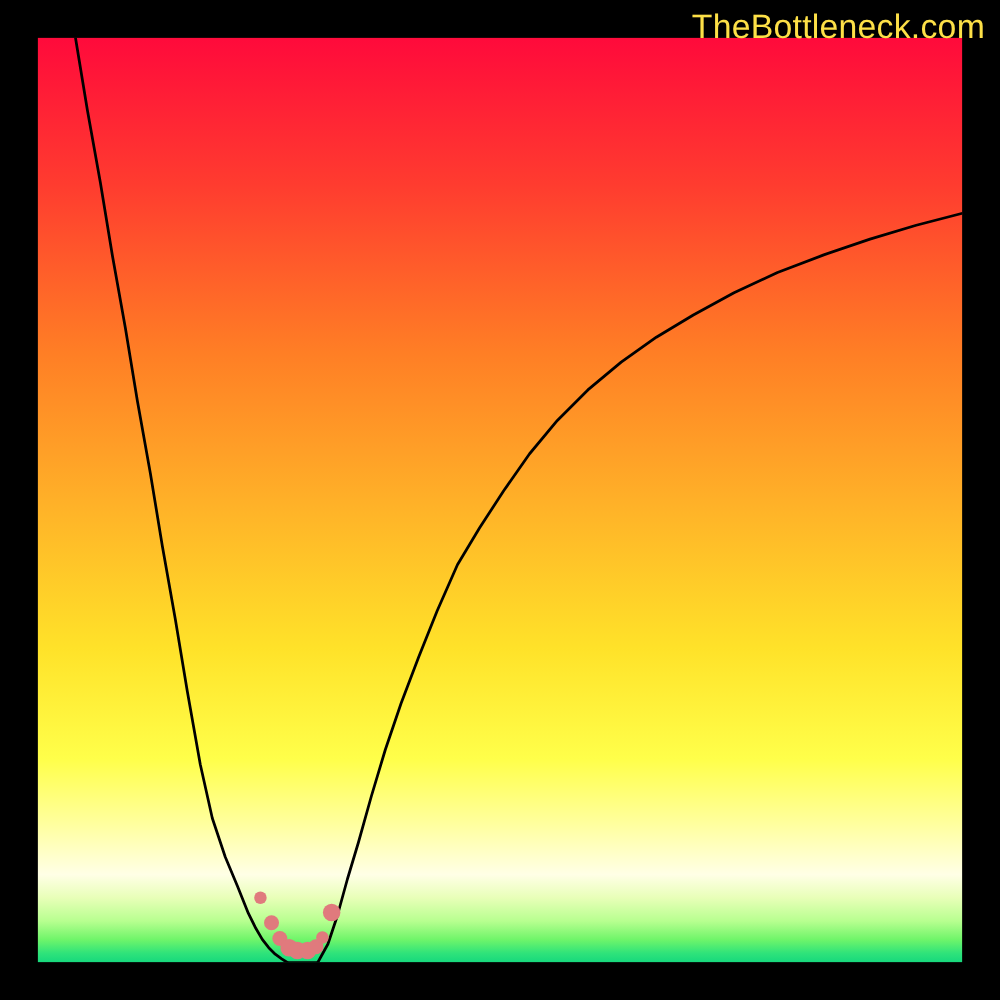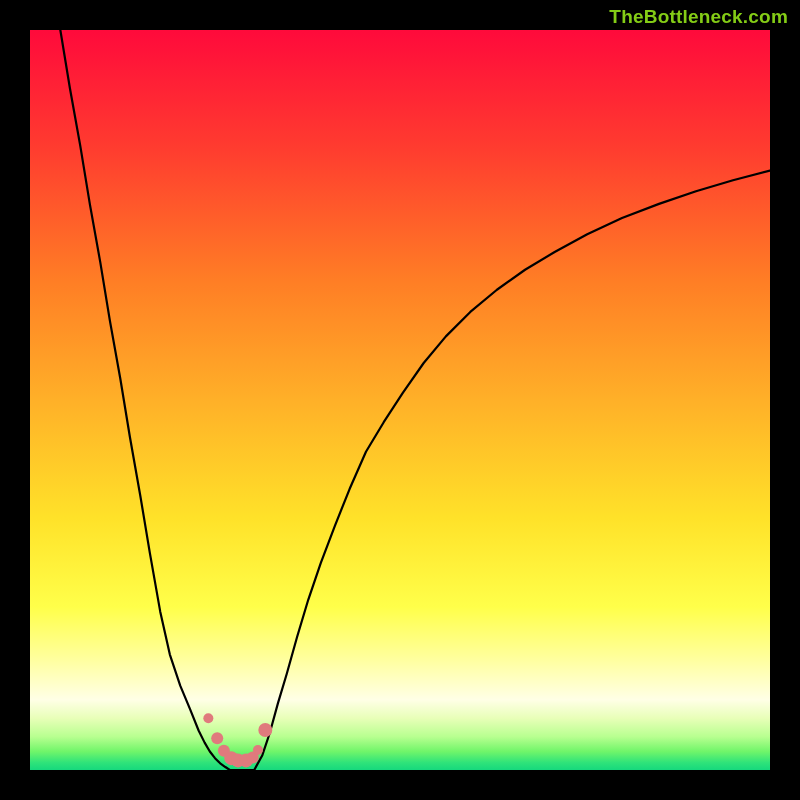--- a/index.html
+++ b/index.html
@@ -38,23 +38,23 @@
     left: 0;
     top: 0;
     width: 740px;
     height: 740px;
   }
   .watermark {
     position: absolute;
     top: 6px;
     right: 12px;
     font-family: Arial, Helvetica, sans-serif;
-    font-size: 19px;
-    font-weight: bold;
-    color: #84cc16;
+    font-size: 27px;
+    font-weight: normal;
+    color: #fde047;
     letter-spacing: 0.2px;
   }
 </style>
 </head>
 <body>
 
 <div class="frame">
   <div class="plot-area">
     <svg class="bg-gradient" viewBox="0 0 740 740" preserveAspectRatio="none">
       <defs>

